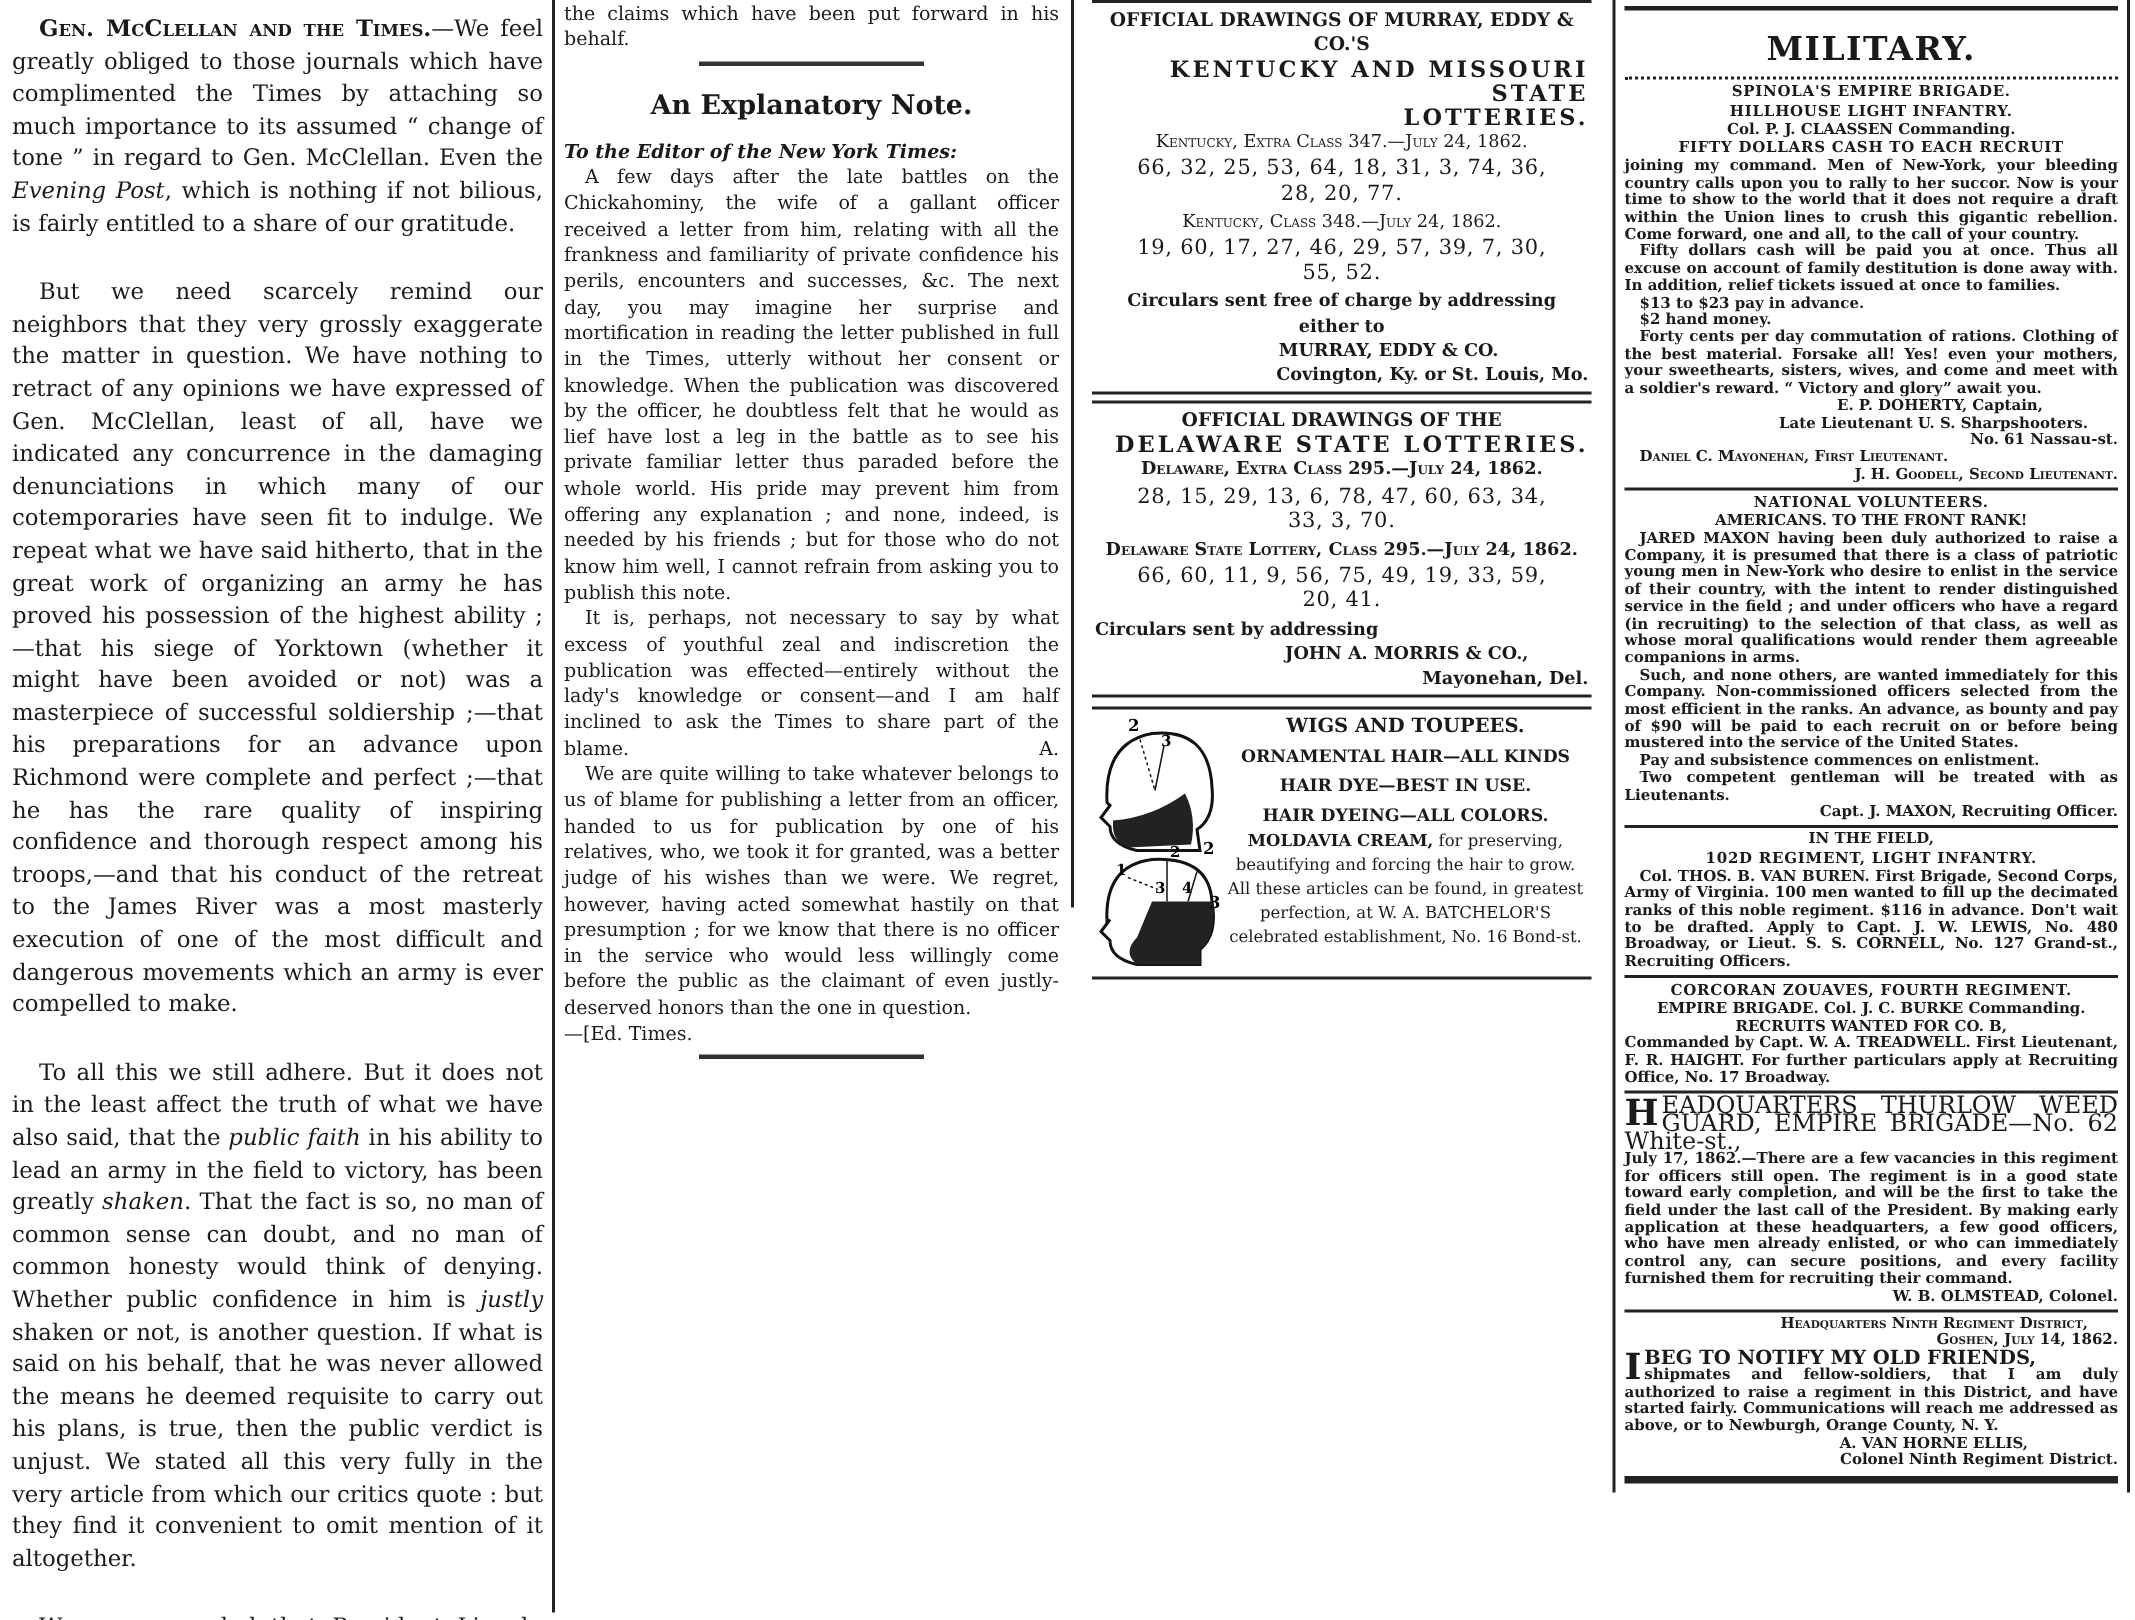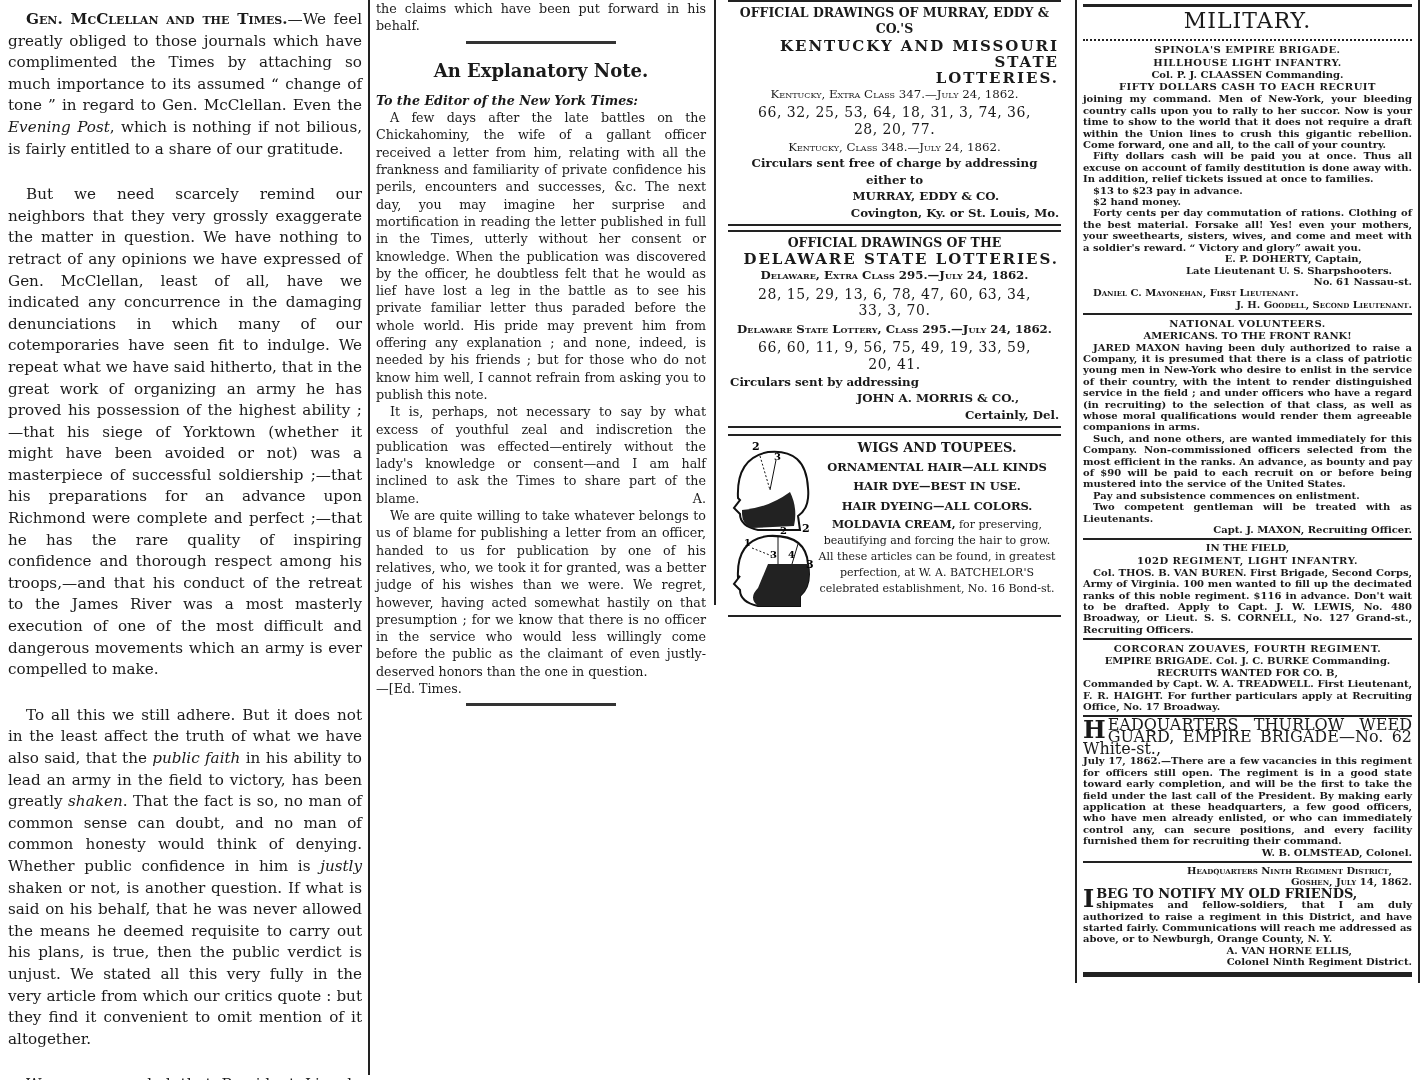--- a/index.html
+++ b/index.html
@@ -31,21 +31,21 @@
   .box .nums { font-size: 14px; letter-spacing: 0.5px; margin: 2px 16px; }
   .box .left { text-align: left; font-weight: bold; }
   .box .right { text-align: right; font-weight: bold; }
   .wigs { display: flex; border-top: 2px solid #222; border-bottom: 2px solid #222; padding: 2px 0; margin-top: 6px; }
   .wigs .heads { width: 85px; }
   .wigs .txt { flex: 1; text-align: center; font-weight: bold; font-size: 11.5px; line-height: 19.6px; }
   .wigs .txt .small { font-weight: normal; font-size: 11px; line-height: 16px; }
 
   
   #col4 { left: 1075px; width: 345px; font-size: 10px; line-height: 11.4px; text-align: justify; border-right: 2px solid #222; border-left: 2px solid #222; padding: 4px 6px 6px 6px; box-sizing: border-box; }
-  #col4 .mil { text-align: center; font-weight: 400; font-size: 22px; letter-spacing: 1px; line-height: 24px; border-top: 3px solid #222; padding-top: 2px; }
+  #col4 .mil { text-align: center; font-weight: 700; font-size: 22px; letter-spacing: 1px; line-height: 24px; border-top: 3px solid #222; padding-top: 14px; }
   #col4 .wavy { height: 6px; border-bottom: 2px dotted #222; margin-bottom: 2px; }
   #col4 .c { text-align: center; font-weight: bold; }
   #col4 .c.lg { font-size: 10px; letter-spacing: 0.5px; line-height: 13px; }
   #col4 p { text-indent: 10px; font-weight: bold; }
   #col4 p.ni { text-indent: 0; }
   #col4 .sec { border-top: 2px solid #222; margin-top: 3px; padding-top: 2px; }
   #col4 .rgt { text-align: right; font-weight: bold; }
   #col4 .bigcap { float: left; font-size: 24px; line-height: 22px; margin-right: 2px; font-weight: 900; }
   #col4 .endbar { height: 5px; background: #222; margin-top: 4px; }
 </style>
@@ -74,34 +74,35 @@
 <div class="rule-v" style="left:714px; top:0; height:605px;"></div>
 
 <div class="col" id="col3">
   <div class="box">
     <div style="font-weight:bold;font-size:12.5px">OFFICIAL DRAWINGS OF MURRAY, EDDY &amp; CO.'S</div>
     <div class="big">KENTUCKY AND MISSOURI STATE</div>
     <div class="big">LOTTERIES.</div>
     <div class="sc">Kentucky, Extra Class 347.—July 24, 1862.</div>
     <div class="nums">66, 32, 25, 53, 64, 18, 31, 3, 74, 36, 28, 20, 77.</div>
     <div class="sc">Kentucky, Class 348.—July 24, 1862.</div>
+    <div class="nums">19, 60, 17, 27, 46, 29, 57, 39, 7, 30, 55, 52.</div>
     <div style="font-weight:bold">Circulars sent free of charge by addressing either to</div>
     <div class="right" style="padding-right:60px">MURRAY, EDDY &amp; CO.</div>
     <div class="right">Covington, Ky. or St. Louis, Mo.</div>
   </div>
   <div class="box" style="margin-top:4px">
     <div style="font-weight:bold;font-size:12.5px">OFFICIAL DRAWINGS OF THE</div>
     <div class="big">DELAWARE STATE LOTTERIES.</div>
     <div class="sc" style="font-weight:bold">Delaware, Extra Class 295.—July 24, 1862.</div>
     <div class="nums">28, 15, 29, 13, 6, 78, 47, 60, 63, 34, 33, 3, 70.</div>
     <div class="sc" style="font-weight:bold">Delaware State Lottery, Class 295.—July 24, 1862.</div>
     <div class="nums">66, 60, 11, 9, 56, 75, 49, 19, 33, 59, 20, 41.</div>
     <div class="left">Circulars sent by addressing</div>
     <div class="right" style="padding-right:40px">JOHN A. MORRIS &amp; CO.,</div>
-    <div class="right">Certainly, Del.</div>
+    <div class="right">Mayonehan, Del.</div>
   </div>
   <div class="wigs">
     <div class="heads">
       <svg width="85" height="170" viewBox="0 0 85 170">
         <path d="M10 60 Q8 20 40 14 Q78 10 80 50 Q82 70 70 78 L72 92 L30 92 Q12 88 12 76 L6 70 L12 62 Z" fill="#fff" stroke="#111" stroke-width="2"></path>
         <path d="M14 72 Q40 70 62 54 Q70 70 66 88 L24 90 Q14 86 14 76 Z" fill="#222"></path>
         <line x1="32" y1="18" x2="42" y2="52" stroke="#111" stroke-dasharray="2,2"></line>
         <line x1="48" y1="22" x2="42" y2="52" stroke="#111"></line>
         <text x="24" y="12" font-size="11" font-weight="bold">2</text>
         <text x="46" y="22" font-size="10" font-weight="bold">3</text>

